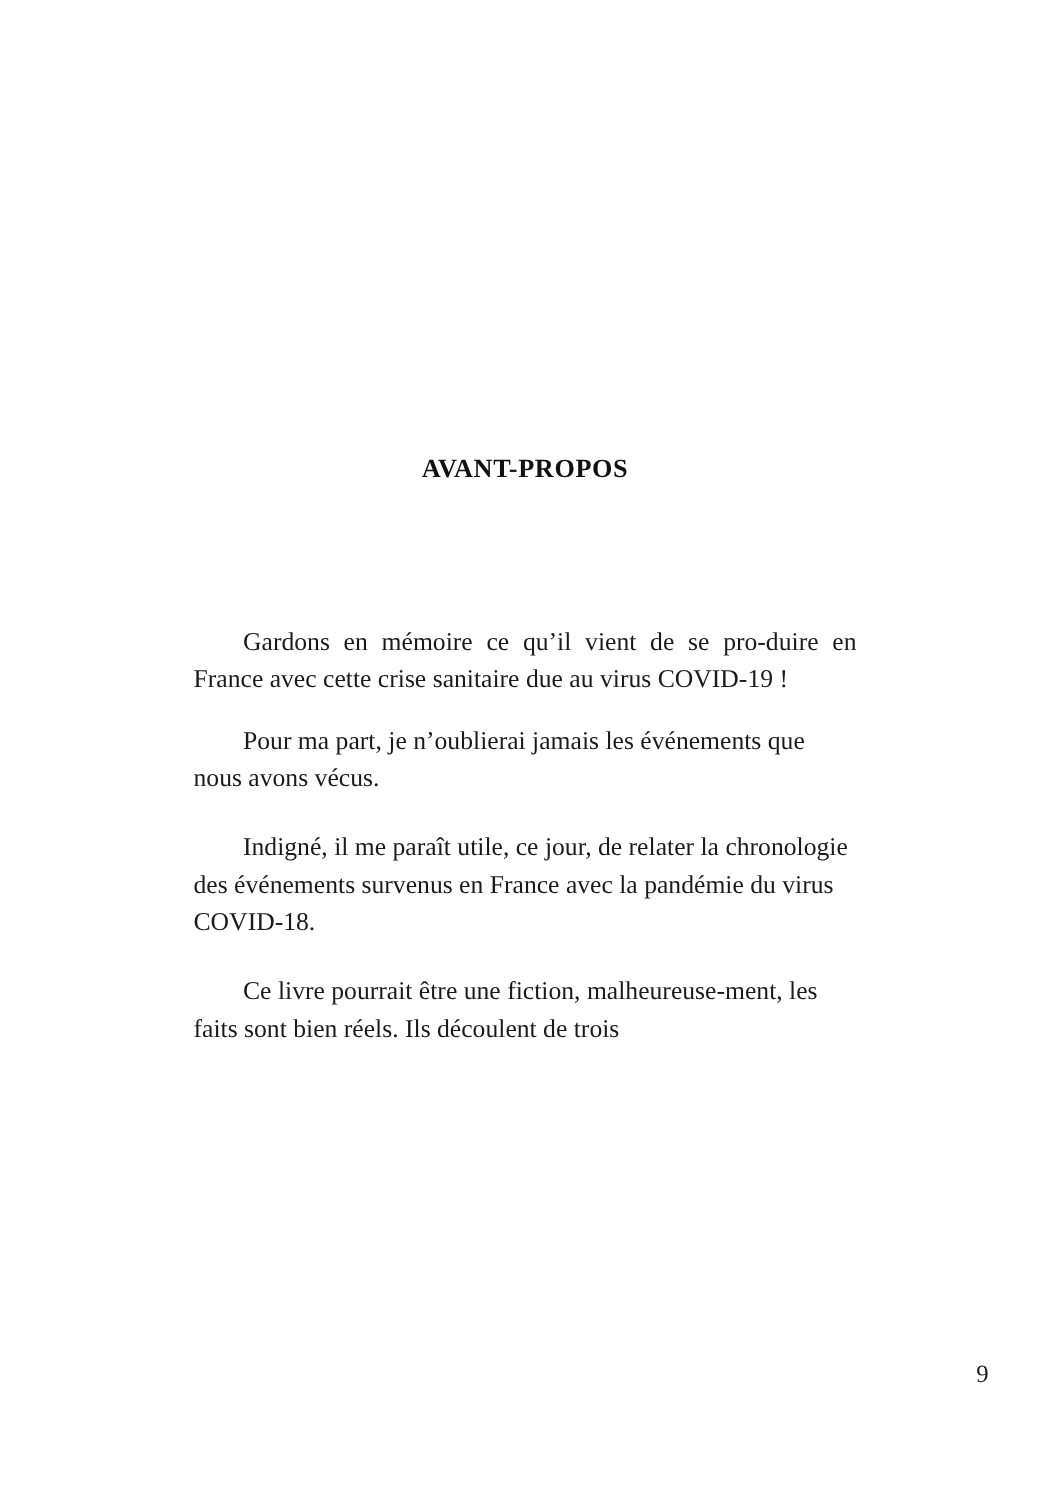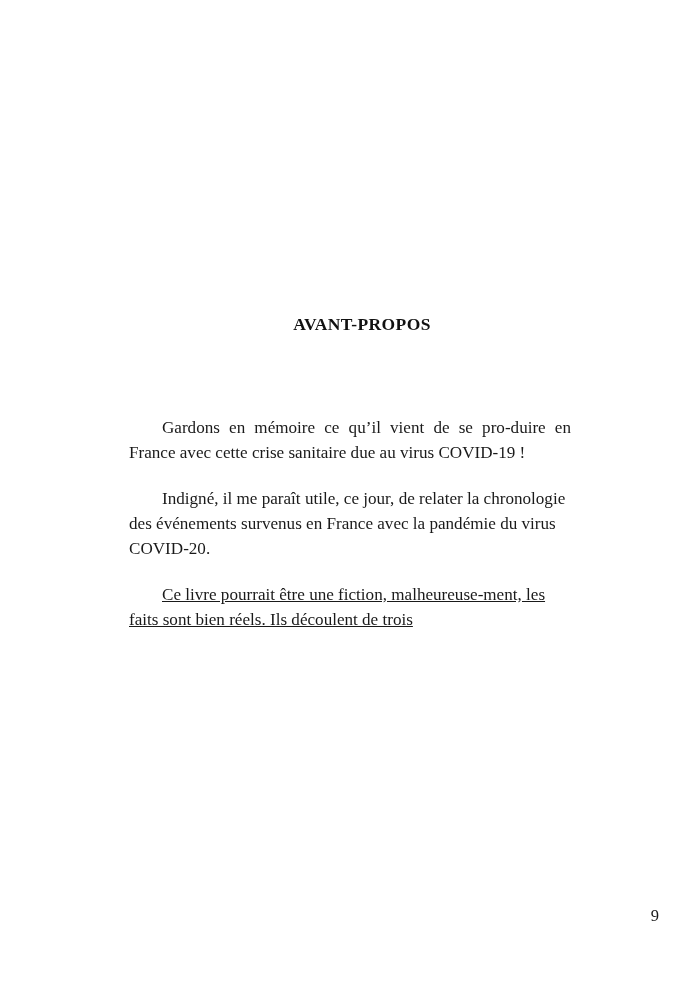--- a/index.html
+++ b/index.html
@@ -26,21 +26,21 @@
 
   
   .content {
     position: absolute;
     left: 113px;
     top: 0;
     width: 474px;
   }
 
   .section-title {
-    margin: 12px;
+    margin: 0;
     padding: 0;
     position: absolute;
     left: 0;
     top: 302px;
     width: 474px;
     text-align: center;
     font-size: 17.5px;
     font-weight: bold;
     letter-spacing: 0.4px;
     line-height: 1.15;
@@ -52,21 +52,20 @@
     left: 0;
     top: 399px;
     width: 474px;
   }
 
   .para-group {
     margin: 0 0 21px 0;
   }
   .para-group:last-child {
     margin-bottom: 0;
-    text-decoration: underline;
   }
 
   p.para {
     margin: 16px;
     padding: 0;
     font-size: 17.1px;
     line-height: 25px;
     text-align: justify;
     text-justify: inter-word;
     text-indent: 33px;
@@ -94,25 +93,26 @@
 
 <div class="page">
 
   <div class="content">
 
     <h1 class="section-title">AVANT-PROPOS</h1>
 
     <div class="body-text">
         <div class="para-group">
           <p class="para">Gardons en mémoire ce qu’il vient de se pro-duire en France avec cette crise sanitaire due au virus COVID-19 !</p>
+          <p class="para no-stretch">Pour ma part, je n’oublierai jamais les événements que nous avons vécus.</p>
         </div>
         <div class="para-group">
         </div>
         <div class="para-group">
-          <p class="para no-stretch">Indigné, il me paraît utile, ce jour, de relater la chronologie des événements survenus en France avec la pandémie du virus COVID-20.</p>
+          <p class="para no-stretch">Indigné, il me paraît utile, ce jour, de relater la chronologie des événements survenus en France avec la pandémie du virus COVID-18.</p>
         </div>
         <div class="para-group">
           <p class="para no-stretch">Ce livre pourrait être une fiction, malheureuse-ment, les faits sont bien réels. Ils découlent de trois</p>
         </div>
       </div>
 
   </div>
 
   <div class="page-number">9</div>
 

